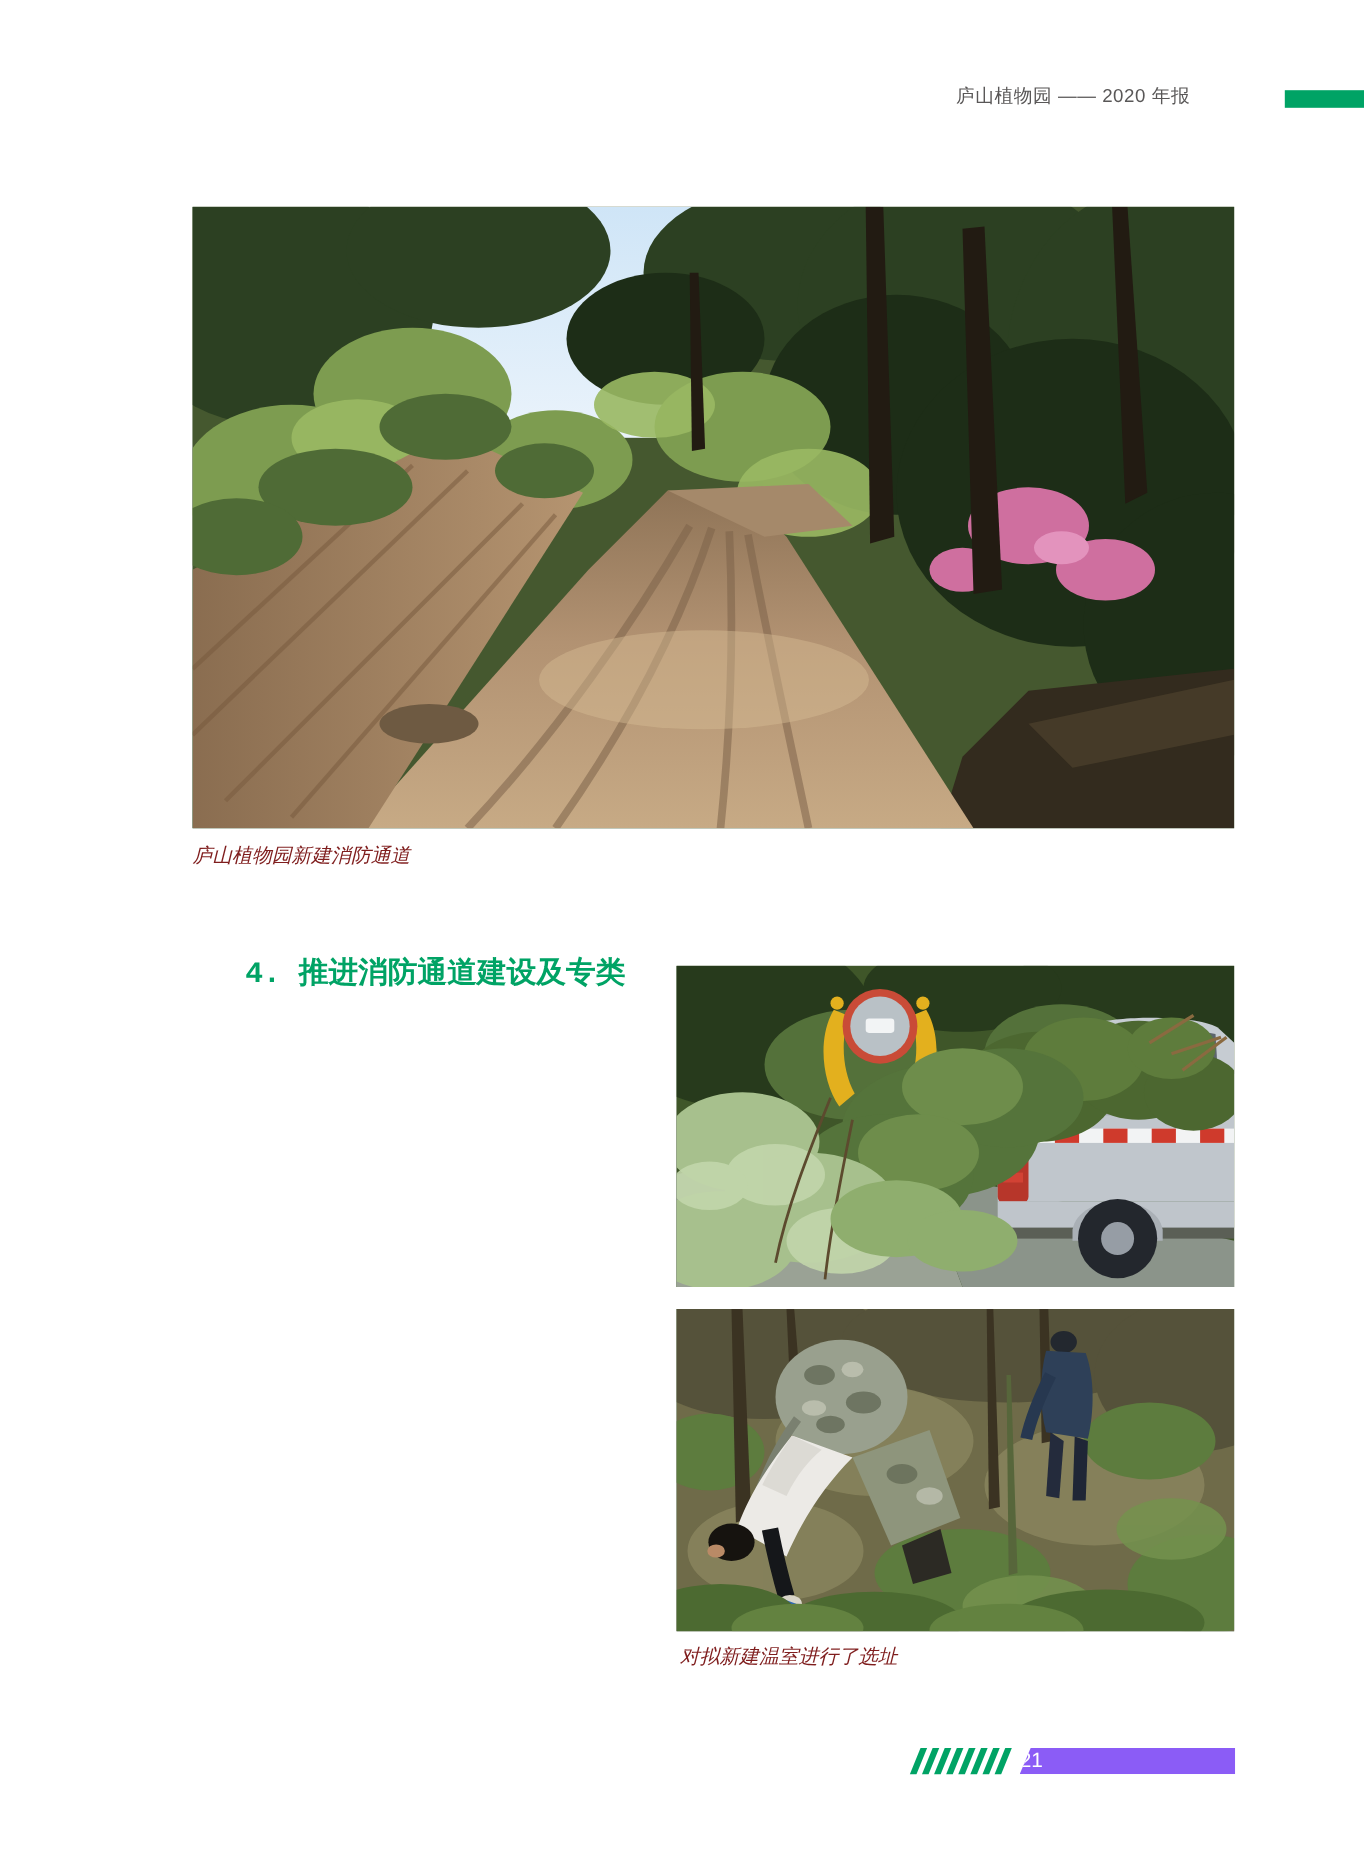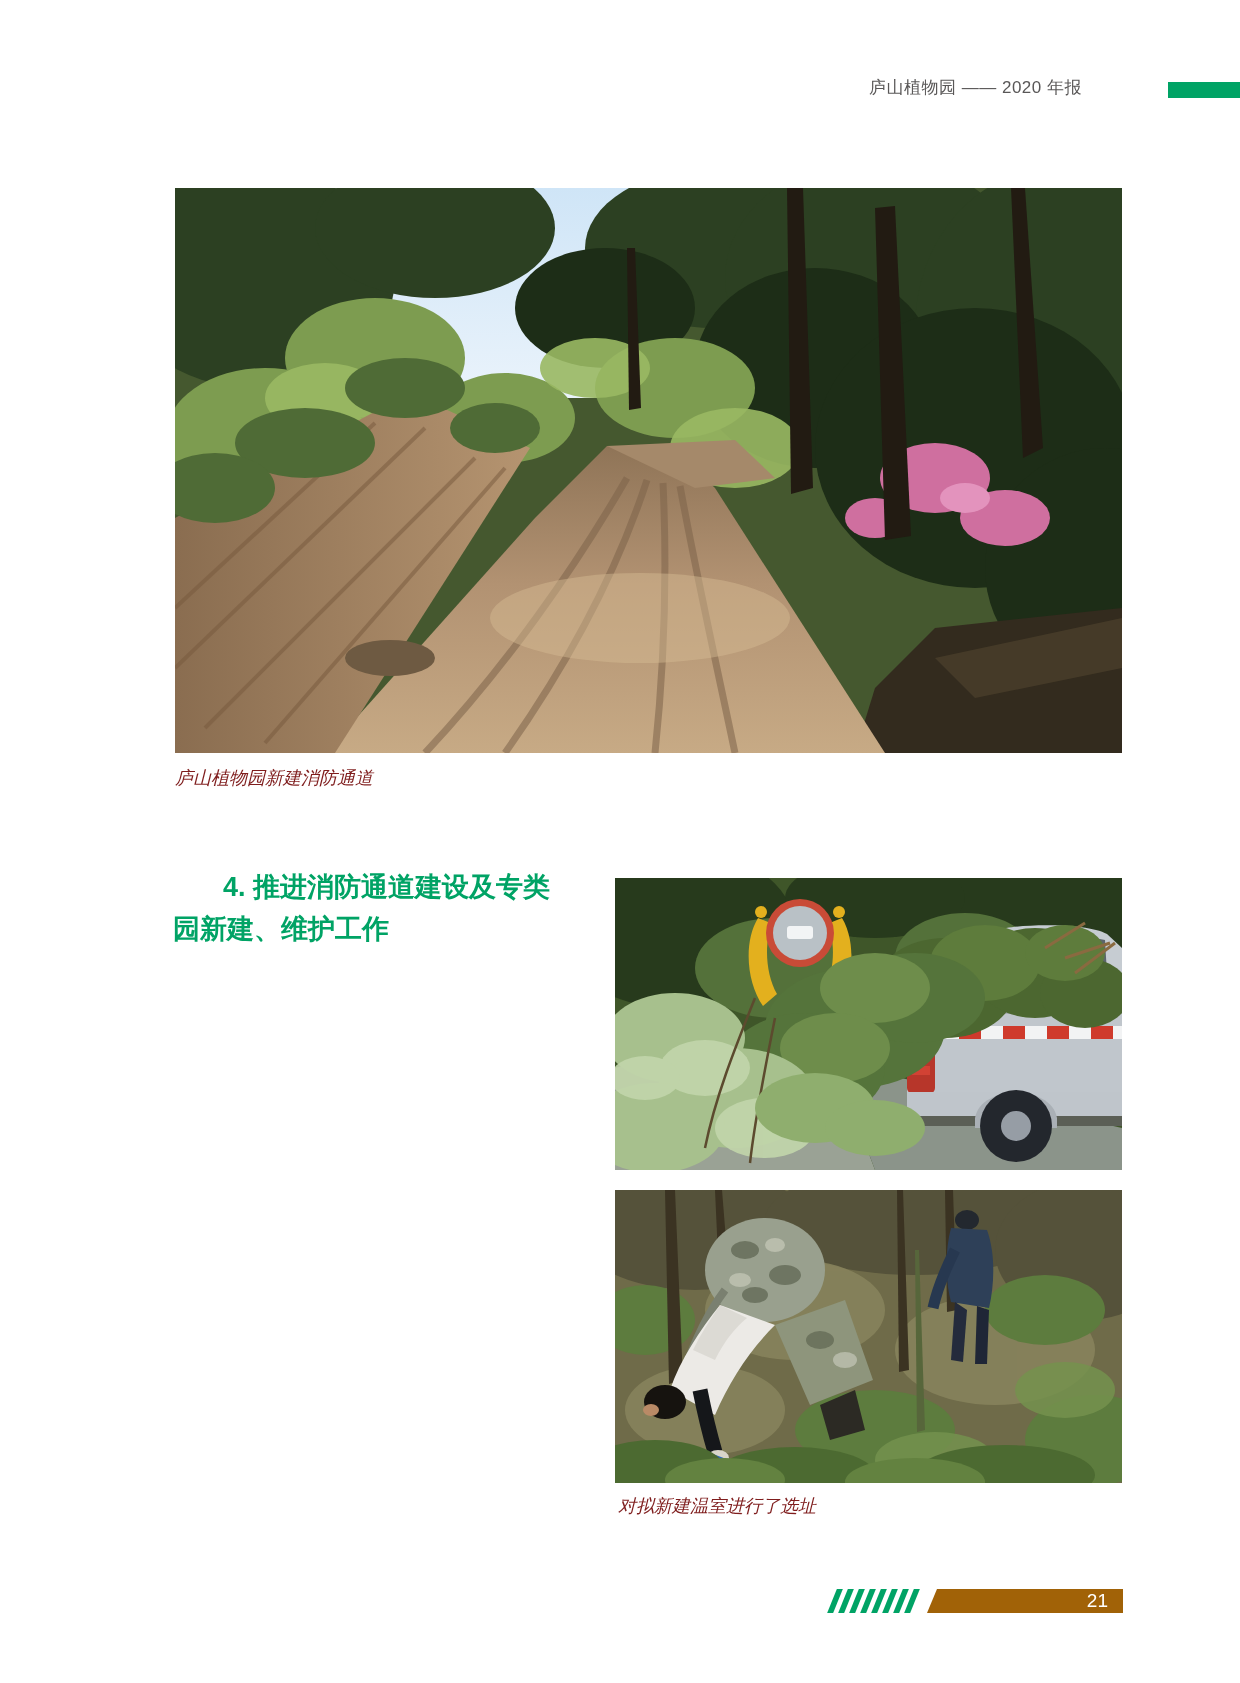--- a/index.html
+++ b/index.html
@@ -26,38 +26,38 @@
     position:absolute;font-family:"Liberation Serif","DejaVu Serif",serif;
     font-style:italic;font-size:18px;color:#7f1d1d;line-height:24px;white-space:nowrap;
   }
   .caption-main{left:175px;top:766px;}
   .caption-forest{left:618px;top:1494px;}
   
   .section-heading{
     position:absolute;left:173px;top:866px;width:420px;
     font-size:27px;font-weight:bold;color:#00A365;line-height:42px;
   }
-  .section-heading .hline1{text-indent:50px;}
+  .section-heading .hline1{text-indent:50px;font-family:Liberation Mono, monospace;}
   
   .body-text{
     position:absolute;left:173px;top:963px;width:400px;
     font-size:21px;line-height:37px;color:#3f3f3f;
     text-align:justify;text-indent:42px;
   }
   
   .footer-hatch{
     position:absolute;left:832px;top:1589px;height:24px;display:flex;gap:5px;
   }
   .footer-hatch .stripe{
     width:6px;height:24px;background:#00A365;transform:skewX(-22deg);
   }
   .footer-pagebar{
-    position:absolute;left:927px;top:1589px;width:196px;height:24px;background:#a16207;
+    position:absolute;left:927px;top:1589px;width:196px;height:24px;background:#8b5cf6;
     clip-path:polygon(10px 0, 100% 0, 100% 100%, 0 100%);
-    color:#ffffff;font-size:19px;line-height:24px;text-align:right;
+    color:#ffffff;font-size:19px;line-height:24px;
     box-sizing:border-box;padding-right:15px;
   }
 </style>
 </head>
 <body>
 
 <div class="page">
 
   <div class="header-title">庐山植物园 —— 2020 年报</div>
   <div class="header-bar"></div>
@@ -142,21 +142,20 @@
         <ellipse cx="40" cy="300" rx="60" ry="35"></ellipse>
           <ellipse cx="320" cy="240" rx="45" ry="25"></ellipse>
       </g>
       <ellipse cx="215" cy="470" rx="45" ry="18" fill="#6e5a42"></ellipse>
     </svg>
   </div>
   <div class="caption caption-main">庐山植物园新建消防通道</div>
 
   <div class="section-heading">
     <div class="hline1">4. 推进消防通道建设及专类</div>
-    <div class="hline2">园新建、维护工作</div>
   </div>
 
 
   <div class="photo photo-truck">
     <svg viewBox="0 0 507 292">
       <rect width="507" height="292" fill="#3f5629"></rect>
       <g fill="#273a1c">
         <ellipse cx="60" cy="50" rx="120" ry="80"></ellipse>
           <ellipse cx="430" cy="40" rx="140" ry="70"></ellipse>
         <ellipse cx="260" cy="20" rx="90" ry="40"></ellipse>

